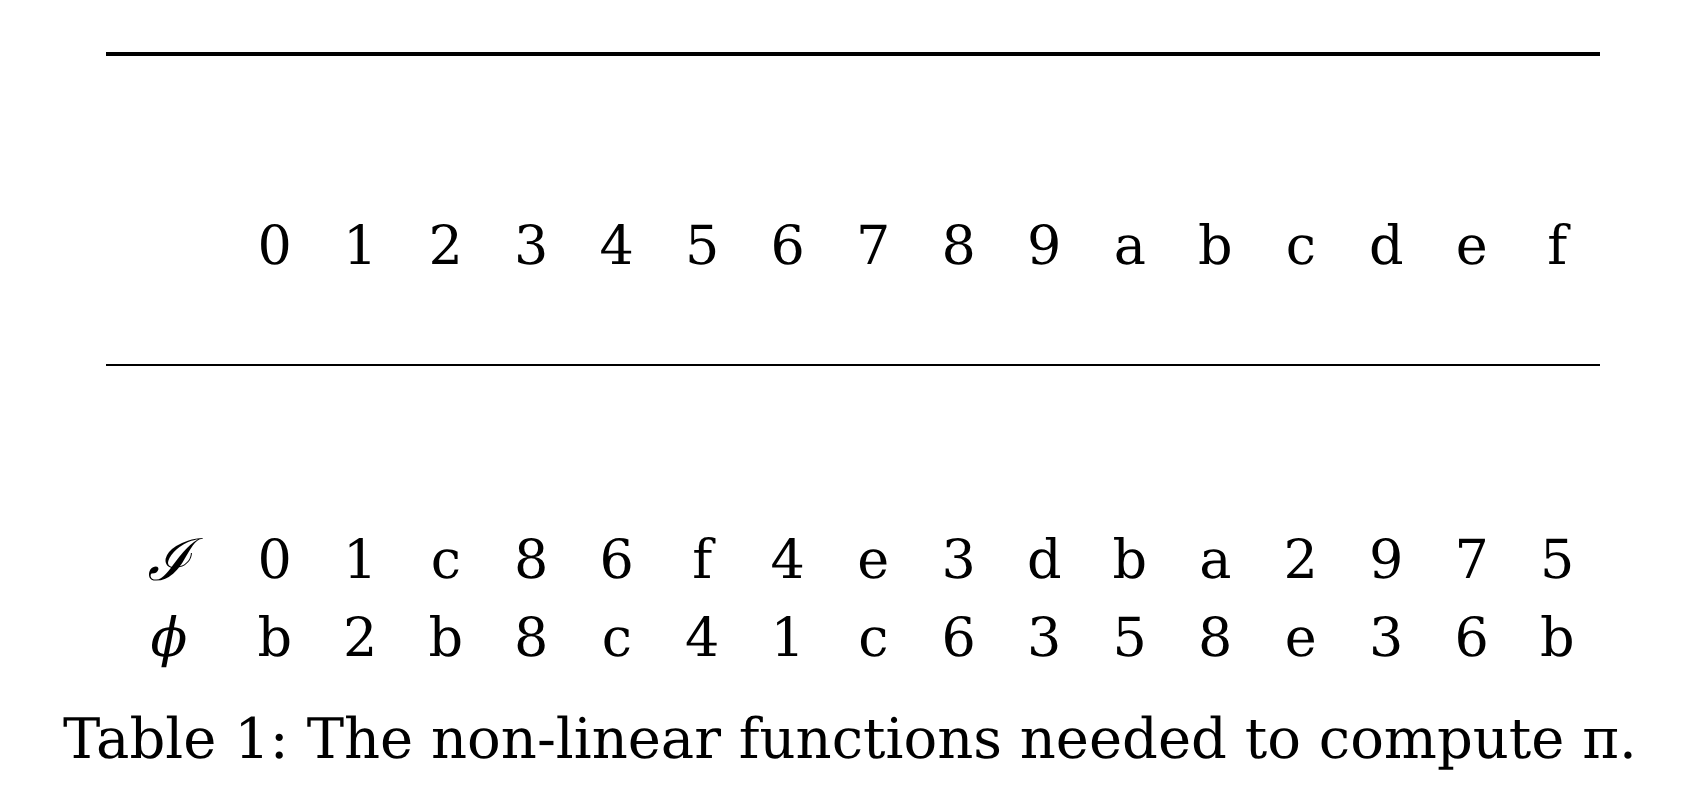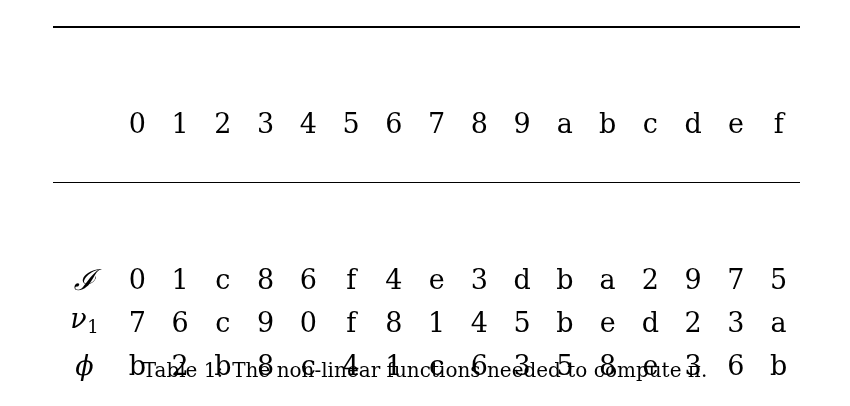--- a/index.html
+++ b/index.html
@@ -91,21 +91,21 @@
     font-size: 27px;
   }
 
   
   #caption {
     position: absolute;
     left: 0;
     top: 355px;
     width: 850px;
     text-align: center;
-    font-size: 20px;
+    font-size: 28px;
     line-height: 30px;
     font-family: "DejaVu Serif", "Liberation Serif", serif;
     white-space: nowrap;
   }
   #caption .cap-label { }
   #caption .cap-gap { display: inline-block; width: 9px; }
 </style>
 </head>
 <body>
 
@@ -186,39 +186,20 @@
           <td class="data-cell">d</td>
           <td class="data-cell">b</td>
           <td class="data-cell">a</td>
           <td class="data-cell">2</td>
           <td class="data-cell">9</td>
           <td class="data-cell">7</td>
           <td class="data-cell">5</td>
         </tr>
 
 
-        <tr>
-          <td class="row-label">ν<span class="sub">1</span></td>
-          <td class="data-cell">7</td>
-          <td class="data-cell">6</td>
-          <td class="data-cell">c</td>
-          <td class="data-cell">9</td>
-          <td class="data-cell">0</td>
-          <td class="data-cell">f</td>
-          <td class="data-cell">8</td>
-          <td class="data-cell">1</td>
-          <td class="data-cell">4</td>
-          <td class="data-cell">5</td>
-          <td class="data-cell">b</td>
-          <td class="data-cell">e</td>
-          <td class="data-cell">d</td>
-          <td class="data-cell">2</td>
-          <td class="data-cell">3</td>
-          <td class="data-cell">a</td>
-        </tr>
 
         <tr>
           <td class="row-label">ϕ</td>
           <td class="data-cell">b</td>
           <td class="data-cell">2</td>
           <td class="data-cell">b</td>
           <td class="data-cell">8</td>
           <td class="data-cell">c</td>
           <td class="data-cell">4</td>
           <td class="data-cell">1</td>

